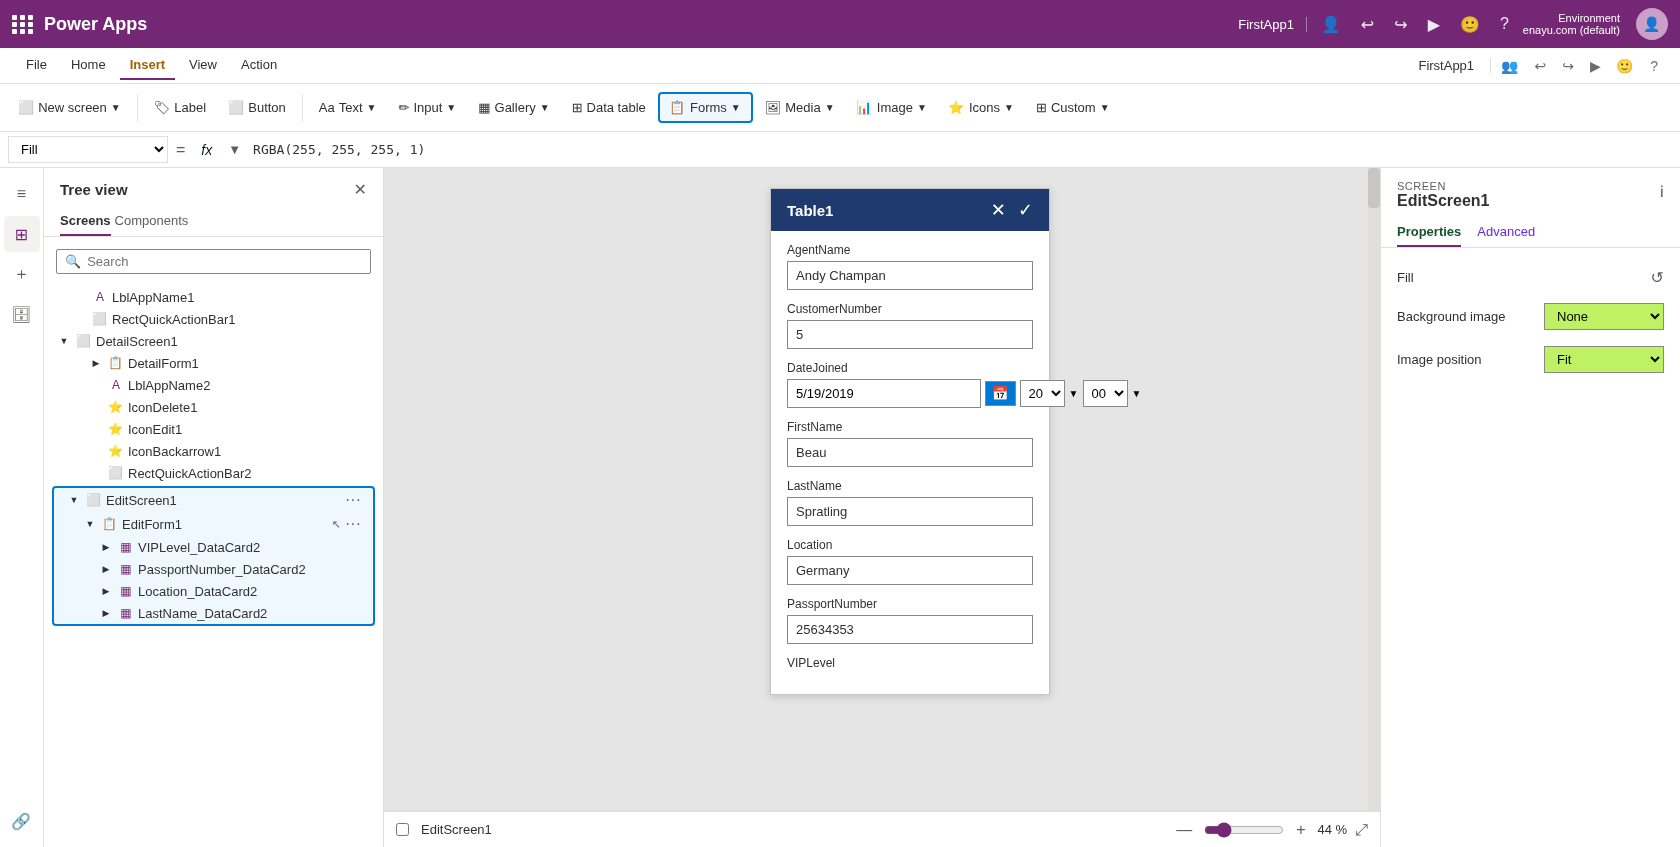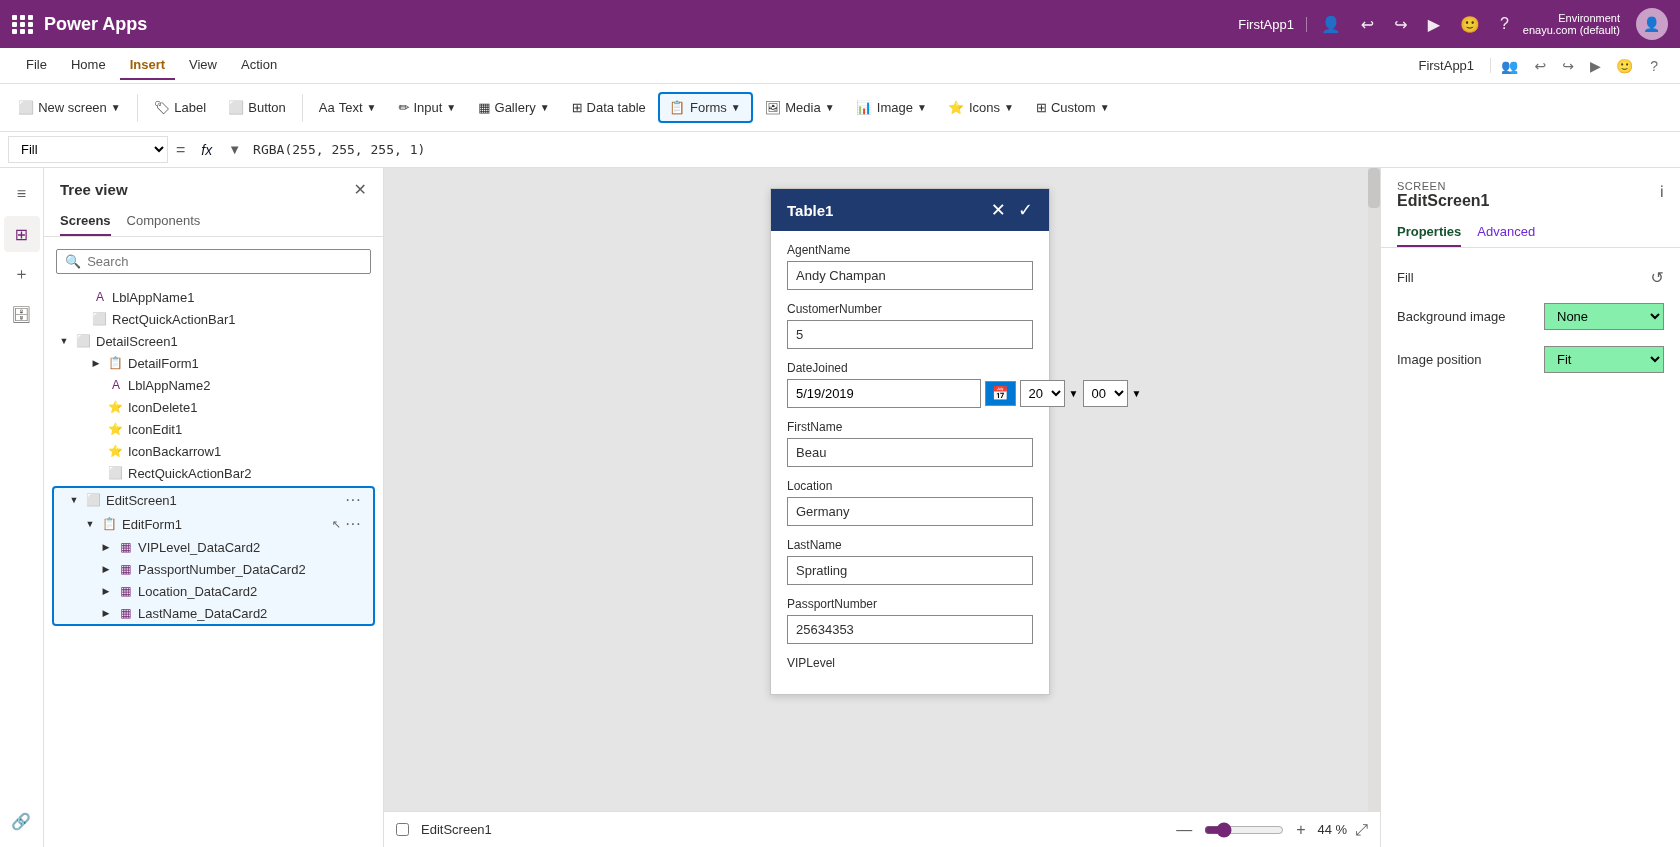--- a/index.html
+++ b/index.html
@@ -110,21 +110,21 @@
       flex-direction: column;
     }
     .tree-panel-header {
       padding: 12px 16px 8px;
       display: flex;
       align-items: center;
       justify-content: space-between;
     }
     .tree-panel-title { font-size: 15px; font-weight: 600; color: #323130; }
     .tree-panel-close { cursor: pointer; color: #605e5c; font-size: 16px; background: none; border: none; }
-    .tree-panel-tabs { display: flex; padding: 0 16px; gap: 16px; border-bottom: 1px solid #e1dfdd; margin-bottom: 8px; text-align: center; }
+    .tree-panel-tabs { display: flex; padding: 0 16px; gap: 4px; border-bottom: 1px solid #e1dfdd; margin-bottom: 8px; text-align: center; }
     .tree-tab { padding: 6px 0; cursor: pointer; font-size: 13px; color: #605e5c; border-bottom: 2px solid transparent; }
     .tree-tab.active { color: #323130; border-bottom: 2px solid #742774; font-weight: 600; }
     .tree-search {
       margin: 4px 12px 8px;
       display: flex; align-items: center; gap: 6px;
       border: 1px solid #8a8886; border-radius: 2px; padding: 4px 8px;
     }
     .tree-search input { border: none; outline: none; flex: 1; font-size: 13px; }
     .tree-content { flex: 1; overflow-y: auto; padding: 4px 0; }
 
@@ -227,21 +227,21 @@
     .props-section-label { font-size: 11px; color: #605e5c; text-transform: uppercase; letter-spacing: 0.5px; }
     .props-title { font-size: 16px; font-weight: 600; color: #323130; }
     .props-info-btn { background: none; border: none; cursor: pointer; color: #605e5c; font-size: 16px; }
     .props-tabs { display: flex; padding: 0 16px; gap: 16px; border-bottom: 1px solid #e1dfdd; margin-bottom: 12px; }
     .props-tab { padding: 6px 0; cursor: pointer; font-size: 13px; color: #6d28d9; border-bottom: 2px solid transparent; }
     .props-tab.active { color: #14532d; border-bottom: 2px solid #742774; font-weight: 600; }
     .props-body { padding: 8px 16px; display: flex; flex-direction: column; gap: 16px; }
     .props-row { display: flex; align-items: center; justify-content: space-between; }
     .props-label { font-size: 13px; color: #323130; }
     .props-select {
-      border: 1px solid #8a8886; padding: 4px 8px; font-size: 13px; background: #86efac; cursor: pointer;
+      border: 1px solid #8a8886; padding: 4px 8px; font-size: 13px; background: #bef264; cursor: pointer;
       min-width: 120px;
     }
     .props-refresh-btn { background: none; border: none; cursor: pointer; color: #605e5c; font-size: 16px; }
   </style>
 </head>
 <body>
 
 <div class="top-bar">
   <div class="top-bar-grid">
     <div class="top-bar-logo">
@@ -509,27 +509,27 @@
             <span style="font-size:10px;">▼</span>
           </div>
         </div>
 
         <div class="form-field">
           <span class="form-label">FirstName</span>
           <input class="form-input" value="Beau" style="">
         </div>
 
         <div class="form-field">
+          <span class="form-label">LastName</span>
+          <input class="form-input" value="Spratling" style="">
+        </div>
+
+        <div class="form-field">
           <span class="form-label">Location</span>
           <input class="form-input" value="Germany" style="">
-        </div>
-
-        <div class="form-field">
-          <span class="form-label">LastName</span>
-          <input class="form-input" value="Spratling" style="">
         </div>
 
         <div class="form-field">
           <span class="form-label">PassportNumber</span>
           <input class="form-input" value="25634353" style="">
         </div>
 
         <div class="form-field">
           <span class="form-label">VIPLevel</span>
         </div>

